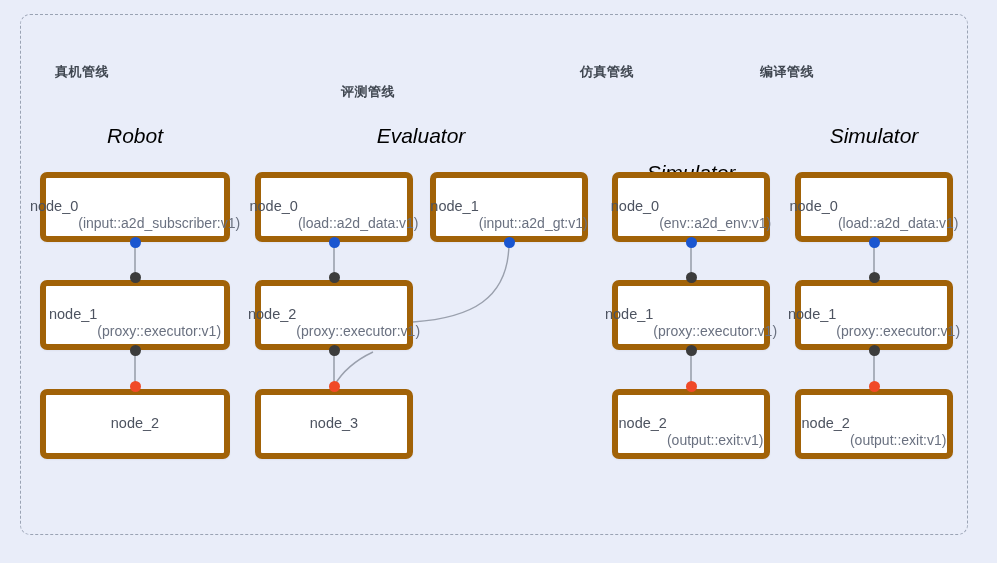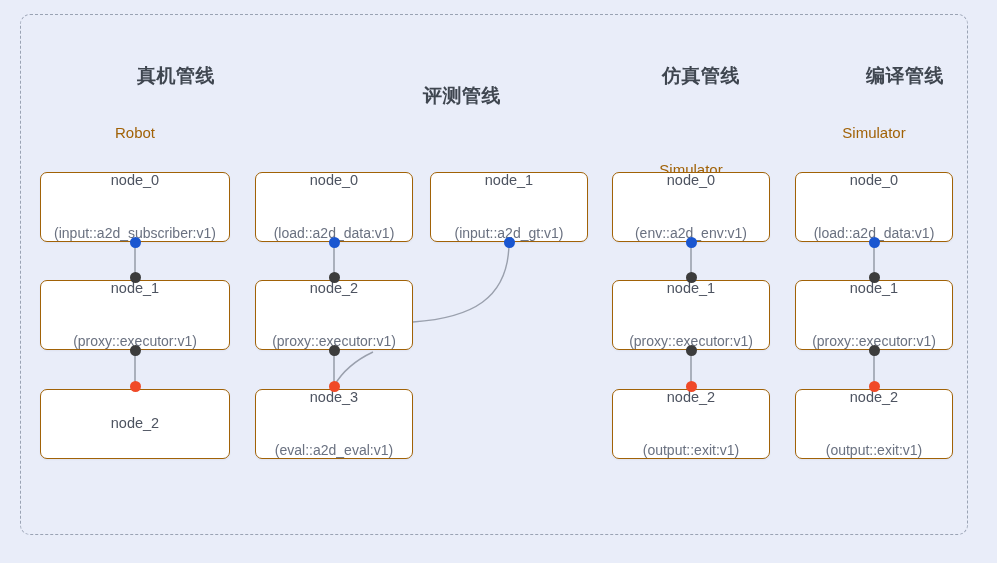--- a/index.html
+++ b/index.html
@@ -40,45 +40,46 @@
     position: absolute;
     left: 0;
     top: 0;
     width: 997px;
     height: 563px;
     pointer-events: none;
   }
 
   .col-title-cn {
     position: absolute;
-    font-size: 19px;
+    font-size: 13px;
     font-weight: bold;
     color: #3f4650;
-    text-align: right;
+    text-align: left;
     letter-spacing: 0.5px;
     white-space: nowrap;
   }
 
   .col-title-en {
     position: absolute;
-    font-size: 15px;
+    font-size: 21px;
     font-weight: normal;
-    color: #a16207;
+    color: #000000;
     text-align: center;
     white-space: nowrap;
+    font-style: italic;
   }
 
   .node-box {
     position: absolute;
     background: #ffffff;
-    border: 1px solid #a16207;
+    border: 6px solid #a16207;
     border-radius: 7px;
     box-sizing: border-box;
     display: flex;
-    flex-direction: column;
+    flex-direction: row;
     align-items: center;
     justify-content: center;
     box-shadow: 0 1px 2px rgba(80, 95, 130, 0.07);
   }
 
   .node-name {
     font-size: 14.5px;
     color: #4d5360;
     line-height: 1.5;
   }
@@ -143,20 +144,21 @@
   </div>
   <div class="port port-mid" style="left:129.5px; top:271.5px;"></div>
   <div class="port port-mid" style="left:129.5px; top:344.5px;"></div>
 
   <div class="node-box" style="left:40px; top:389px; width:190px; height:70px;">
     <div class="node-name">node_2</div>
   </div>
   <div class="port port-out" style="left:129.5px; top:380.5px;"></div>
 
   <div class="col-title-cn" style="left:341px; top:63px; width:160px;margin-top:20px;">评测管线</div>
+  <div class="col-title-en" style="left:341px; top:124px; width:160px;">Evaluator</div>
 
   <div class="node-box" style="left:255px; top:172px; width:158px; height:70px;">
     <div class="node-name">node_0</div>
     <div class="node-type">(load::a2d_data:v1)</div>
   </div>
   <div class="port port-in" style="left:328.5px; top:236.5px;"></div>
 
   <div class="node-box" style="left:430px; top:172px; width:158px; height:70px;">
     <div class="node-name">node_1</div>
     <div class="node-type">(input::a2d_gt:v1)</div>
@@ -165,21 +167,20 @@
 
   <div class="node-box" style="left:255px; top:280px; width:158px; height:70px;">
     <div class="node-name">node_2</div>
     <div class="node-type">(proxy::executor:v1)</div>
   </div>
   <div class="port port-mid" style="left:328.5px; top:271.5px;"></div>
   <div class="port port-mid" style="left:328.5px; top:344.5px;"></div>
 
   <div class="node-box" style="left:255px; top:389px; width:158px; height:70px;">
     <div class="node-name">node_3</div>
-    <div class="node-type">(eval::a2d_eval:v1)</div>
   </div>
   <div class="port port-out" style="left:328.5px; top:380.5px;"></div>
 
   <div class="col-title-cn" style="left:580px; top:63px; width:160px;">仿真管线</div>
   <div class="col-title-en" style="left:611px; top:136px; width:160px;margin-top:25px;">Simulator</div>
 
   <div class="node-box" style="left:612px; top:172px; width:158px; height:70px;">
     <div class="node-name">node_0</div>
     <div class="node-type">(env::a2d_env:v1)</div>
   </div>
@@ -191,21 +192,21 @@
   </div>
   <div class="port port-mid" style="left:685.5px; top:271.5px;"></div>
   <div class="port port-mid" style="left:685.5px; top:344.5px;"></div>
 
   <div class="node-box" style="left:612px; top:389px; width:158px; height:70px;">
     <div class="node-name">node_2</div>
     <div class="node-type">(output::exit:v1)</div>
   </div>
   <div class="port port-out" style="left:685.5px; top:380.5px;"></div>
 
-  <div class="col-title-cn" style="left:784px; top:63px; width:160px;">编译管线</div>
+  <div class="col-title-cn" style="left:760px; top:63px; width:160px;">编译管线</div>
   <div class="col-title-en" style="left:794px; top:124px; width:160px;">Simulator</div>
 
   <div class="node-box" style="left:795px; top:172px; width:158px; height:70px;">
     <div class="node-name">node_0</div>
     <div class="node-type">(load::a2d_data:v1)</div>
   </div>
   <div class="port port-in" style="left:868.5px; top:236.5px;"></div>
 
   <div class="node-box" style="left:795px; top:280px; width:158px; height:70px;">
     <div class="node-name">node_1</div>

